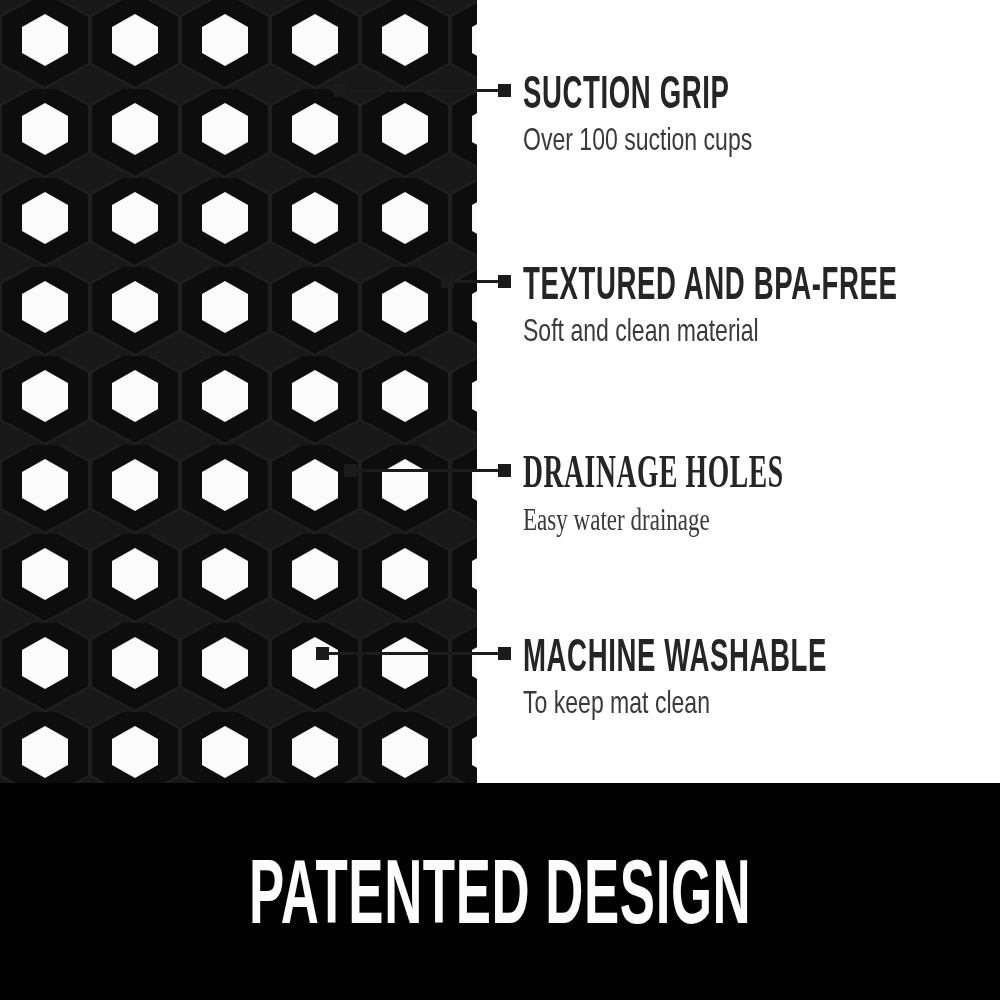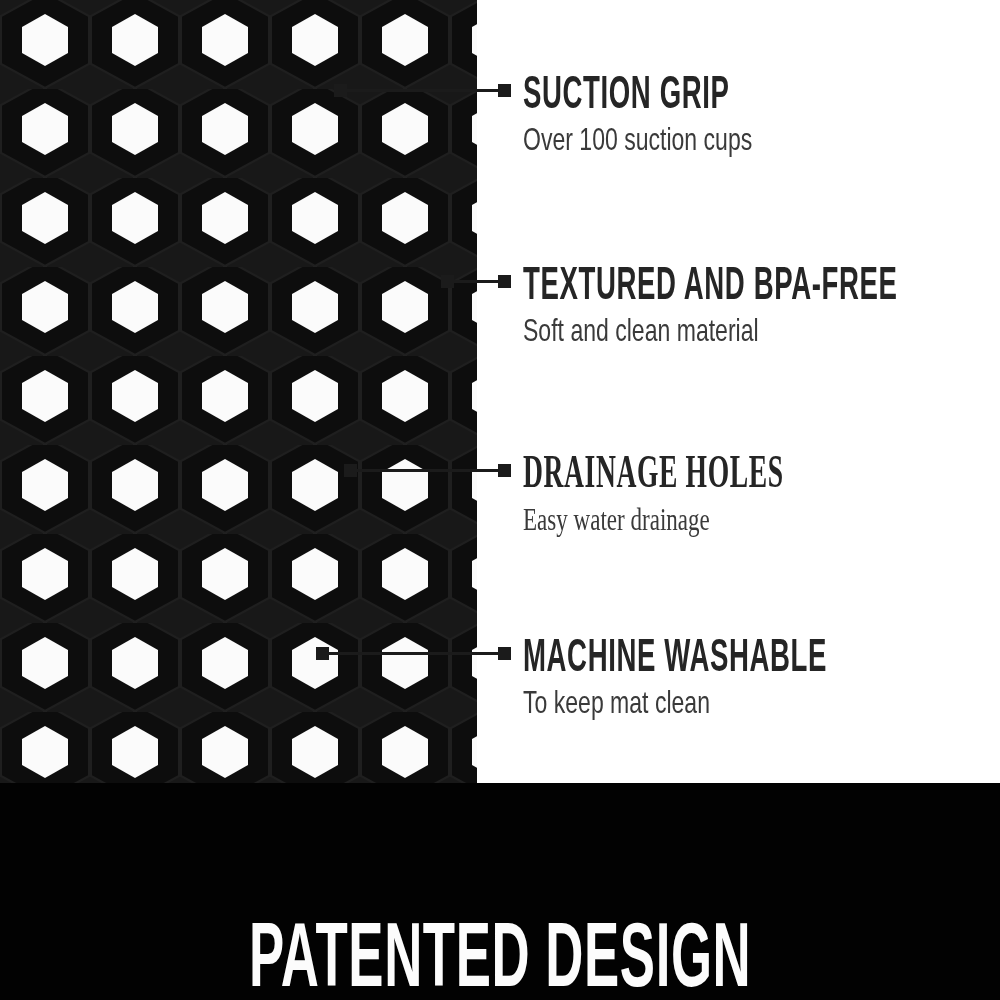--- a/index.html
+++ b/index.html
@@ -68,21 +68,21 @@
   }
   .callout .stack { display: flex; flex-direction: column; align-items: flex-start; }
 
   
   .banner {
     position: absolute;
     left: 0; top: 783px;
     width: 1000px; height: 217px;
     background: #020202;
     display: flex;
-    align-items: flex-end;
+    align-items: center;
     justify-content: center;
     z-index: 4;
   }
   .banner .banner-title {
     font-size: 91px;
     font-weight: bold;
     line-height: 1;
     letter-spacing: 1px;
     color: #fcfcfc;
     transform: scaleX(0.58);

